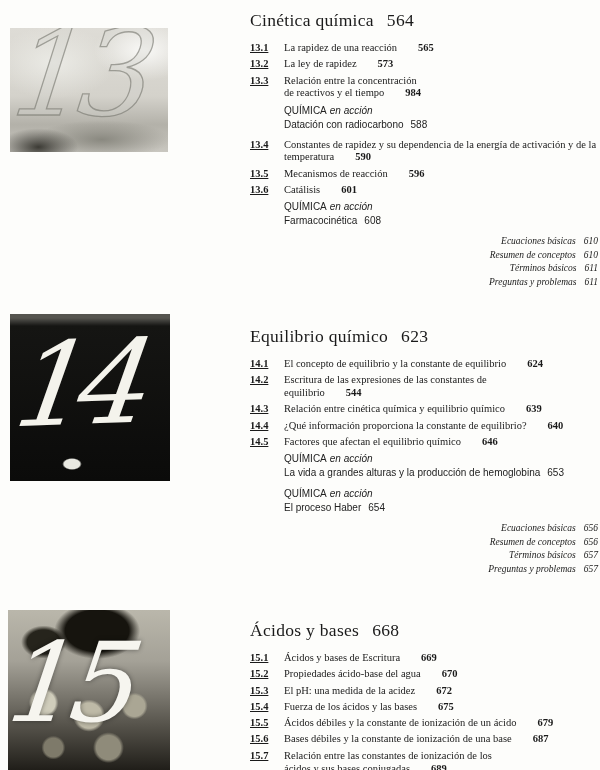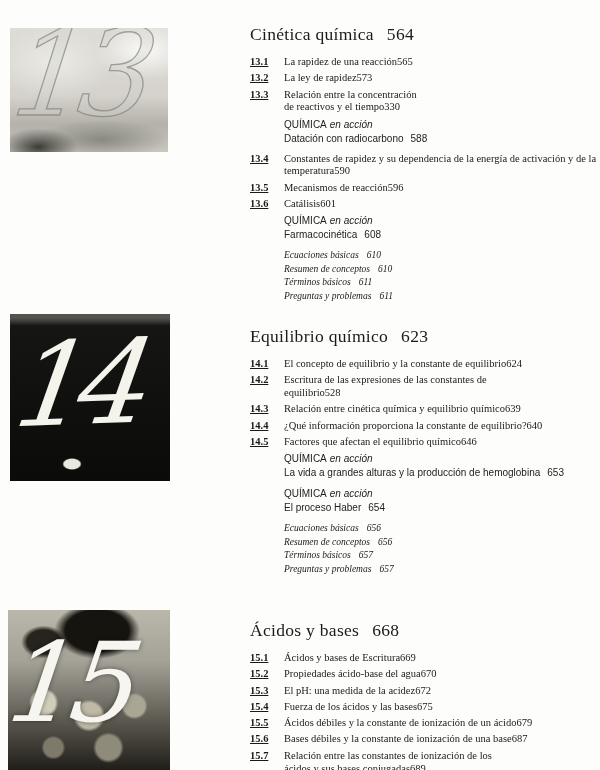--- a/index.html
+++ b/index.html
@@ -70,57 +70,57 @@
   
   .content { position:absolute; left:250px; width:348px; }
 
   .chapter-title { font-size:17.5px; font-weight:normal; letter-spacing:0.3px; margin-bottom:11px; }
   .chapter-title .ch-page { margin-left:13px; }
 
   .section-row { display:flex; font-size:10.5px; line-height:1.22; margin-bottom:3.5px; }
   .sec-num { font-weight:bold; flex:0 0 34px;text-decoration:underline; }
   .sec-body { flex:1; }
   .sec-title { white-space:pre-line; }
-  .sec-page { margin-left:0; }
+  .sec-page { margin-left:21px;font-weight:bold; }
 
   .feature { margin:0 0 8px 34px; font-family:"Liberation Sans", sans-serif; font-size:10px; line-height:1.3; color:#222; }
   .feature-label .fl2 { font-style:italic; margin-left:3px; }
   .feature-title { margin-top:1px; }
   .feature-page { margin-left:7px; }
 
   .endmatter { margin:8px 0 0 34px; font-style:italic; font-size:9.5px; line-height:1.32; }
-  .em-row { margin-bottom:1px; }
+  .em-row { margin-bottom:1px;text-align:right; }
   .em-page { margin-left:8px; }
 </style>
 </head>
 <body>
 
 <div class="page">
 
   <section class="chapter" style="top:8px; height:302px;">
     <div class="chapter-image img-13">
       <span class="big-num">13</span>
     </div>
-    <div class="content" style="top:16px;">
+    <div class="content" style="top:2px;">
       <h2 class="chapter-title">
         <span>Cinética química</span><span class="ch-page">564</span>
       </h2>
       <div class="entries">
           <div class="section-row">
             <span class="sec-num">13.1</span>
             <span class="sec-body"><span class="sec-title">La rapidez de una reacción</span><span class="sec-page">565</span></span>
           </div>
           <div class="section-row">
             <span class="sec-num">13.2</span>
             <span class="sec-body"><span class="sec-title">La ley de rapidez</span><span class="sec-page">573</span></span>
           </div>
           <div class="section-row">
             <span class="sec-num">13.3</span>
             <span class="sec-body"><span class="sec-title">Relación entre la concentración
-de reactivos y el tiempo</span><span class="sec-page">330</span></span>
+de reactivos y el tiempo</span><span class="sec-page">984</span></span>
           </div>
           <div class="feature">
             <div class="feature-label"><span class="fl1">QUÍMICA</span><span class="fl2">en acción</span></div>
             <div class="feature-title"><span>Datación con radiocarbono</span><span class="feature-page">588</span></div>
           </div>
           <div class="section-row">
             <span class="sec-num">13.4</span>
             <span class="sec-body"><span class="sec-title">Constantes de rapidez y su dependencia de la energía de activación y de la temperatura</span><span class="sec-page">590</span></span>
           </div>
           <div class="section-row">
@@ -154,21 +154,21 @@
         <span>Equilibrio químico</span><span class="ch-page">623</span>
       </h2>
       <div class="entries">
           <div class="section-row">
             <span class="sec-num">14.1</span>
             <span class="sec-body"><span class="sec-title">El concepto de equilibrio y la constante de equilibrio</span><span class="sec-page">624</span></span>
           </div>
           <div class="section-row">
             <span class="sec-num">14.2</span>
             <span class="sec-body"><span class="sec-title">Escritura de las expresiones de las constantes de
-equilibrio</span><span class="sec-page">528</span></span>
+equilibrio</span><span class="sec-page">544</span></span>
           </div>
           <div class="section-row">
             <span class="sec-num">14.3</span>
             <span class="sec-body"><span class="sec-title">Relación entre cinética química y equilibrio químico</span><span class="sec-page">639</span></span>
           </div>
           <div class="section-row">
             <span class="sec-num">14.4</span>
             <span class="sec-body"><span class="sec-title">¿Qué información proporciona la constante de equilibrio?</span><span class="sec-page">640</span></span>
           </div>
           <div class="section-row">

